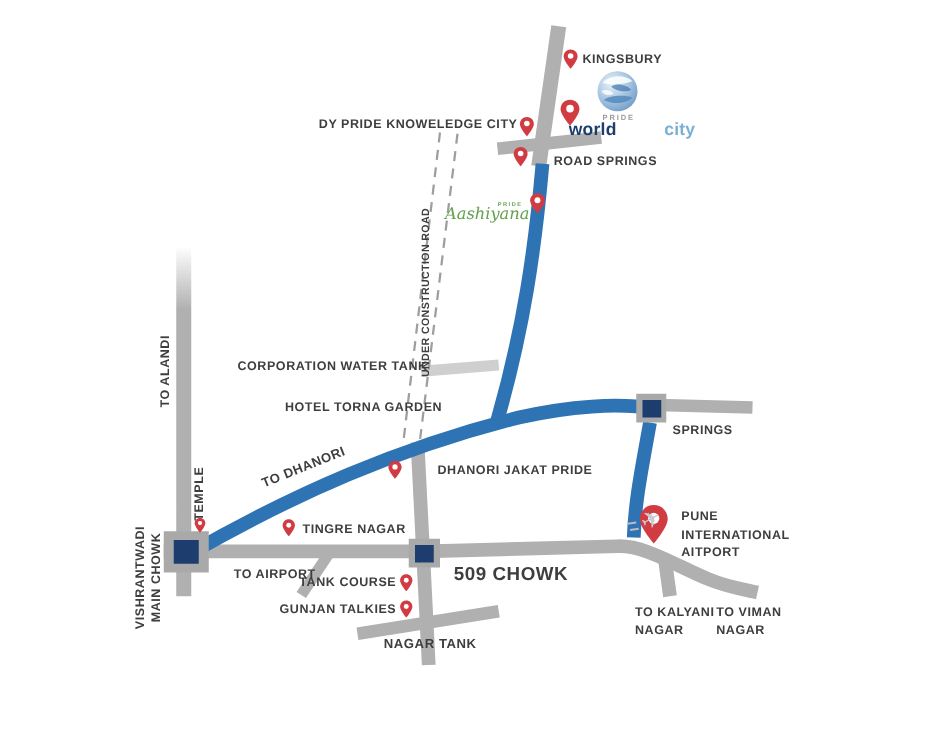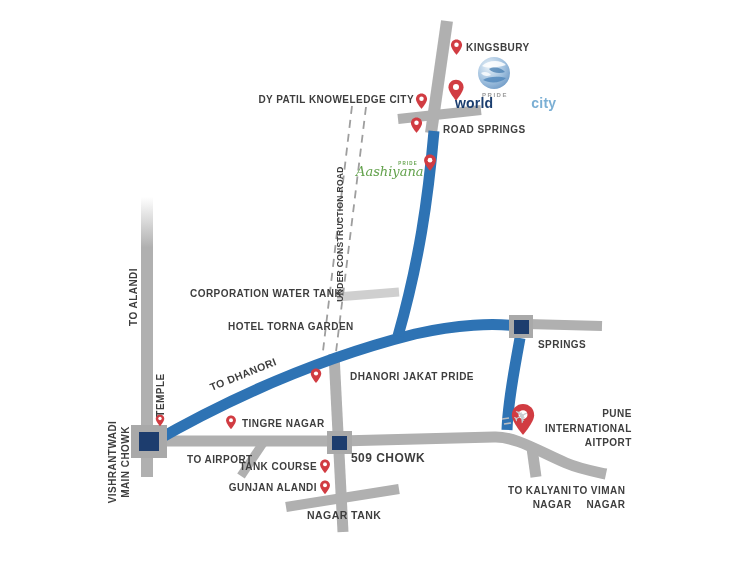--- a/index.html
+++ b/index.html
@@ -4,21 +4,21 @@
 <style>
   html,body{margin:0;padding:0;background:#fff;}
   .canvas{position:relative;width:755px;height:584px;background:#ffffff;overflow:hidden;
           font-family:"Liberation Sans",sans-serif;}
   svg.roads{position:absolute;left:0;top:0;}
   .lbl{position:absolute;font-weight:bold;font-size:10px;letter-spacing:.45px;
        color:#3e3e3e;white-space:nowrap;}
   .vert{transform:translate(-50%,-50%) rotate(-90deg);}
   .pin{position:absolute;}
   .pin svg{display:block;}
-  .two-line{line-height:13px;text-align:right;}
+  .two-line{line-height:13px;}
   
   .pwc-logo{position:absolute;left:455px;top:54px;width:80px;text-align:center;}
   .pwc-pride{font-size:6px;font-weight:bold;letter-spacing:1.5px;color:#9a9a9a;margin-top:2px;}
   .pwc-word{font-size:14px;font-weight:bold;color:#1b3e6f;letter-spacing:.2px;line-height:11px;}
   .pwc-city{color:#7bafd4;font-weight:bold;padding-left:38px;}
   
   .aash{position:absolute;left:356px;top:161px;width:62px;text-align:right;color:#63a24c;}
   .aash-pride{font-size:4.5px;font-weight:bold;letter-spacing:1.2px;margin-left:18px;}
   .aash-script{font-family:"DejaVu Serif",serif;font-style:italic;font-size:13px;line-height:11px;}
   .plane{position:absolute;font-family:"DejaVu Sans",sans-serif;color:#c9ccd1;
@@ -161,40 +161,40 @@
     <div class="pwc-pride">PRIDE</div>
     <div class="pwc-word"><span>world</span><span class="pwc-city">city</span></div>
   </div>
 
   <div class="aash">
     <div class="aash-pride">PRIDE</div>
     <div class="aash-script">Aashiyana</div>
   </div>
 
   <div class="lbl" style="left:466px;top:42px">KINGSBURY</div>
-  <div class="lbl" style="right:341px;top:94px">DY PATIL KNOWELEDGE CITY</div>
+  <div class="lbl" style="right:341px;top:94px">DY PRIDE KNOWELEDGE CITY</div>
   <div class="lbl" style="left:443px;top:124px">ROAD SPRINGS</div>
   <div class="lbl vert" style="left:340px;top:234px;font-size:8.5px;letter-spacing:.3px">UNDER CONSTRUCTION ROAD</div>
   <div class="lbl" style="left:190px;top:288px">CORPORATION WATER TANK</div>
   <div class="lbl" style="left:228px;top:321px">HOTEL TORNA GARDEN</div>
   <div class="lbl vert" style="left:133px;top:297px">TO ALANDI</div>
   <div class="lbl vert" style="left:160px;top:395px">TEMPLE</div>
 
   <div class="lbl vert two-line" style="left:119px;top:462px;text-align:center">
     <span style="display:block">VISHRANTWADI</span>
     <span style="display:block">MAIN CHOWK</span>
   </div>
 
   <div class="lbl" style="left:243px;top:374px;transform:translate(-50%,-50%) rotate(-22deg);font-size:10.5px">TO DHANORI</div>
   <div class="lbl" style="left:350px;top:371px">DHANORI JAKAT PRIDE</div>
   <div class="lbl" style="left:242px;top:418px">TINGRE NAGAR</div>
   <div class="lbl" style="left:187px;top:454px">TO AIRPORT</div>
   <div class="lbl" style="right:438px;top:461px">TANK COURSE</div>
-  <div class="lbl" style="right:438px;top:482px">GUNJAN ALANDI</div>
-  <div class="lbl" style="left:351px;top:451px;font-size:12px">509 CHOWK</div>
+  <div class="lbl" style="right:438px;top:482px">GUNJAN TALKIES</div>
+  <div class="lbl" style="left:363px;top:451px;font-size:15px">509 CHOWK</div>
   <div class="lbl" style="left:307px;top:509px;font-size:10.5px">NAGAR TANK</div>
   <div class="lbl" style="left:538px;top:339px">SPRINGS</div>
 
   <div class="lbl two-line" style="left:545px;top:407px;line-height:14.5px">
     <span style="display:block">PUNE</span>
     <span style="display:block">INTERNATIONAL</span>
     <span style="display:block">AITPORT</span>
   </div>
 
   <div class="lbl two-line" style="left:508px;top:484px;line-height:14px">

